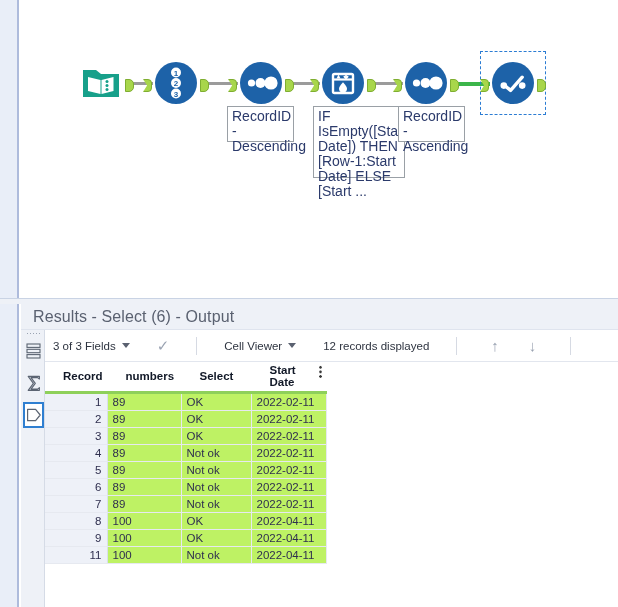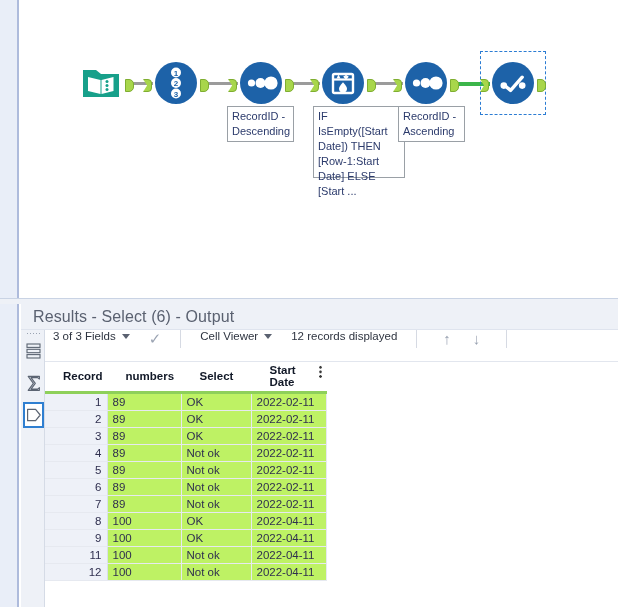--- a/index.html
+++ b/index.html
@@ -75,21 +75,21 @@
     top: 82px;
   }
   .wire.selected { background: #3cb54a; height: 4px; }
 
   
   .annotation {
     position: absolute;
     background: #ffffff;
     border: 1px solid #9aa0a6;
     color: #2b3a6b;
-    font-size: 11px;
+    font-size: 14px;
     line-height: 15px;
     padding: 2px 4px 3px 4px;
     white-space: pre-wrap;
     font-family: "Liberation Sans", sans-serif;
   }
 
   
   #results-panel {
     position: absolute;
     left: 0; top: 298px;
@@ -155,23 +155,23 @@
   }
 
   
   #results-toolbar {
     position: absolute;
     left: 45px; top: 32px;
     width: 573px; height: 32px;
     background: #ffffff;
     border-bottom: 1px solid #e2e6ee;
     display: flex;
-    align-items: flex-start;
+    align-items: center;
     padding-left: 8px;
-    gap: 8px;
+    gap: 16px;
   }
   .tb-item {
     display: flex;
     align-items: center;
     font-size: 11.5px;
     color: #2e3440;
     white-space: nowrap;
   }
   .tb-caret {
     display: inline-block;
@@ -460,23 +460,17 @@
               <td class="c-numbers">100</td>
               <td class="c-status">OK</td>
               <td class="c-date">2022-04-11</td>
             </tr>
             <tr>
               <td class="c-record">11</td>
               <td class="c-numbers">100</td>
               <td class="c-status">Not ok</td>
               <td class="c-date">2022-04-11</td>
             </tr>
-            <tr>
-              <td class="c-record">12</td>
-              <td class="c-numbers">100</td>
-              <td class="c-status">Not ok</td>
-              <td class="c-date">2022-04-11</td>
-            </tr>
           </tbody>
       </table>
     </div>
   </div>
 </div>
 
 </body></html>

